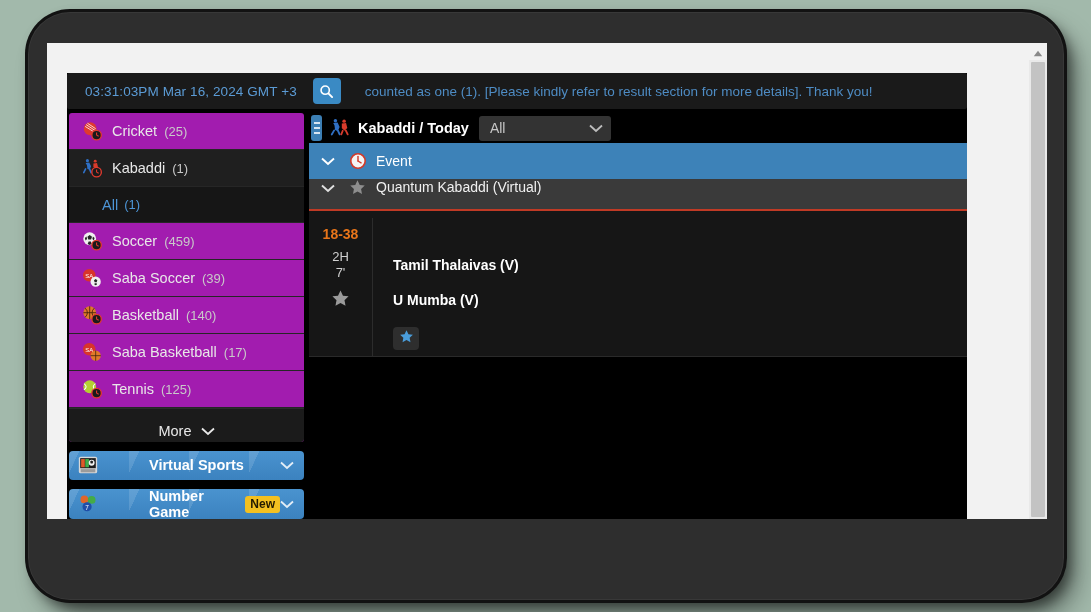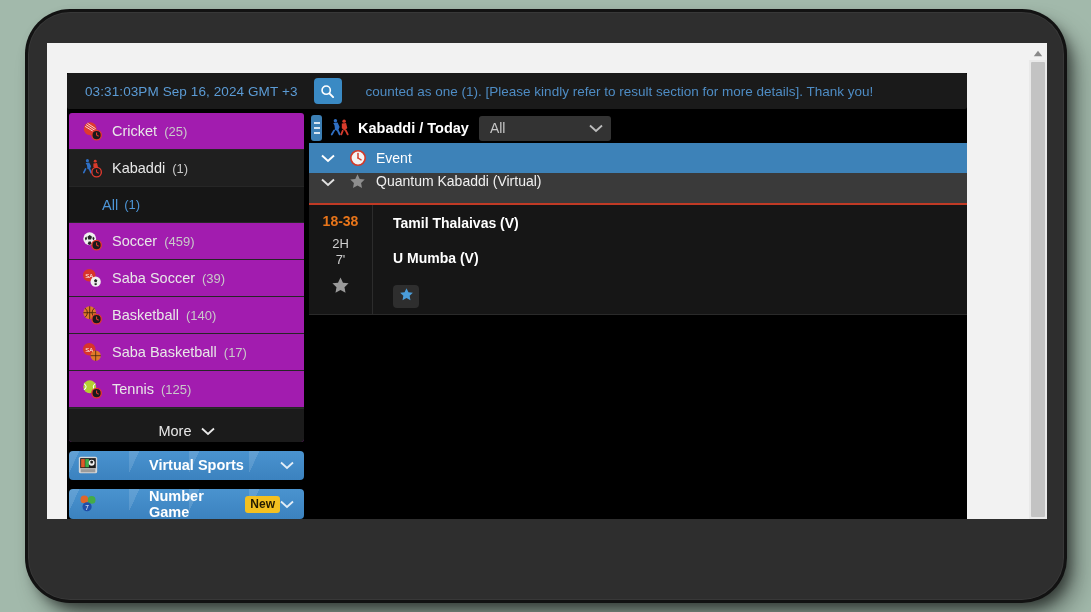--- a/index.html
+++ b/index.html
@@ -259,21 +259,21 @@
     padding: 0 8px 0 11px;
     cursor: pointer;
   }
   .head-select span { color: #c6c6c6; font-size: 14px; }
   .head-select .chev { margin-left: auto; }
 
   .panel {
     background: #151515;
   }
   .event-bar {
-    height: 30px;
+    height: 36px;
     background: #3d82b8;
     display: flex;
     align-items: center;
     padding-left: 12px;
     cursor: pointer;
   }
   .event-bar .chev { margin-right: 14px; }
   .event-bar .cicon { width: 18px; height: 18px; margin-right: 9px; flex: 0 0 18px; }
   .event-bar .cicon svg { display: block; }
   .event-bar .lbl { color: #ffffff; font-size: 14px; }
@@ -295,26 +295,27 @@
     display: flex;
     background: #161616;
     border-bottom: 1px solid #2a2a2a;
   }
   .score-col {
     width: 64px;
     flex: 0 0 64px;
     padding: 8px 0 6px;
     text-align: center;
     border-right: 1px solid #2c2c2c;
+    margin-top: 7px;
   }
   .score { color: #e8751a; font-size: 14px; font-weight: bold; }
   .period { color: #d0d0d0; font-size: 13px; margin-top: 7px; }
   .minute { color: #d0d0d0; font-size: 13px; margin-top: 1px; }
   .score-star { margin-top: 9px; }
-  .teams-col { flex: 1 1 auto; padding: 10px 0 0 20px; }
+  .teams-col { flex: 1 1 auto; padding: 10px 0 0 20px; margin-top: 36px; }
   .team {
     color: #ffffff;
     font-size: 14px;
     font-weight: bold;
     margin-bottom: 19px;
   }
   .fav-box {
     width: 26px;
     height: 23px;
     background: #2e2e2e;
@@ -358,21 +359,21 @@
 <div class="stage">
 
   <div class="bezel"></div>
   <div class="bezel-inner-shadow"></div>
 
   <div class="screen">
 
     <div class="app">
 
       <div class="topbar">
-        <div class="clock">03:31:03PM Sep 16, 2024 GMT +3</div>
+        <div class="clock">03:31:03PM Mar 16, 2024 GMT +3</div>
         <div class="search-btn">
           <span>
             <svg width="15" height="15" viewBox="0 0 16 16">
               <circle cx="6.6" cy="6.6" r="4.4" fill="none" stroke="#ffffff" stroke-width="1.7"></circle>
               <line x1="10" y1="10" x2="14" y2="14" stroke="#ffffff" stroke-width="2" stroke-linecap="round"></line>
             </svg>
           </span>
         </div>
         <div class="ticker">counted as one (1). [Please kindly refer to result section for more details]. Thank you!</div>
       </div>

